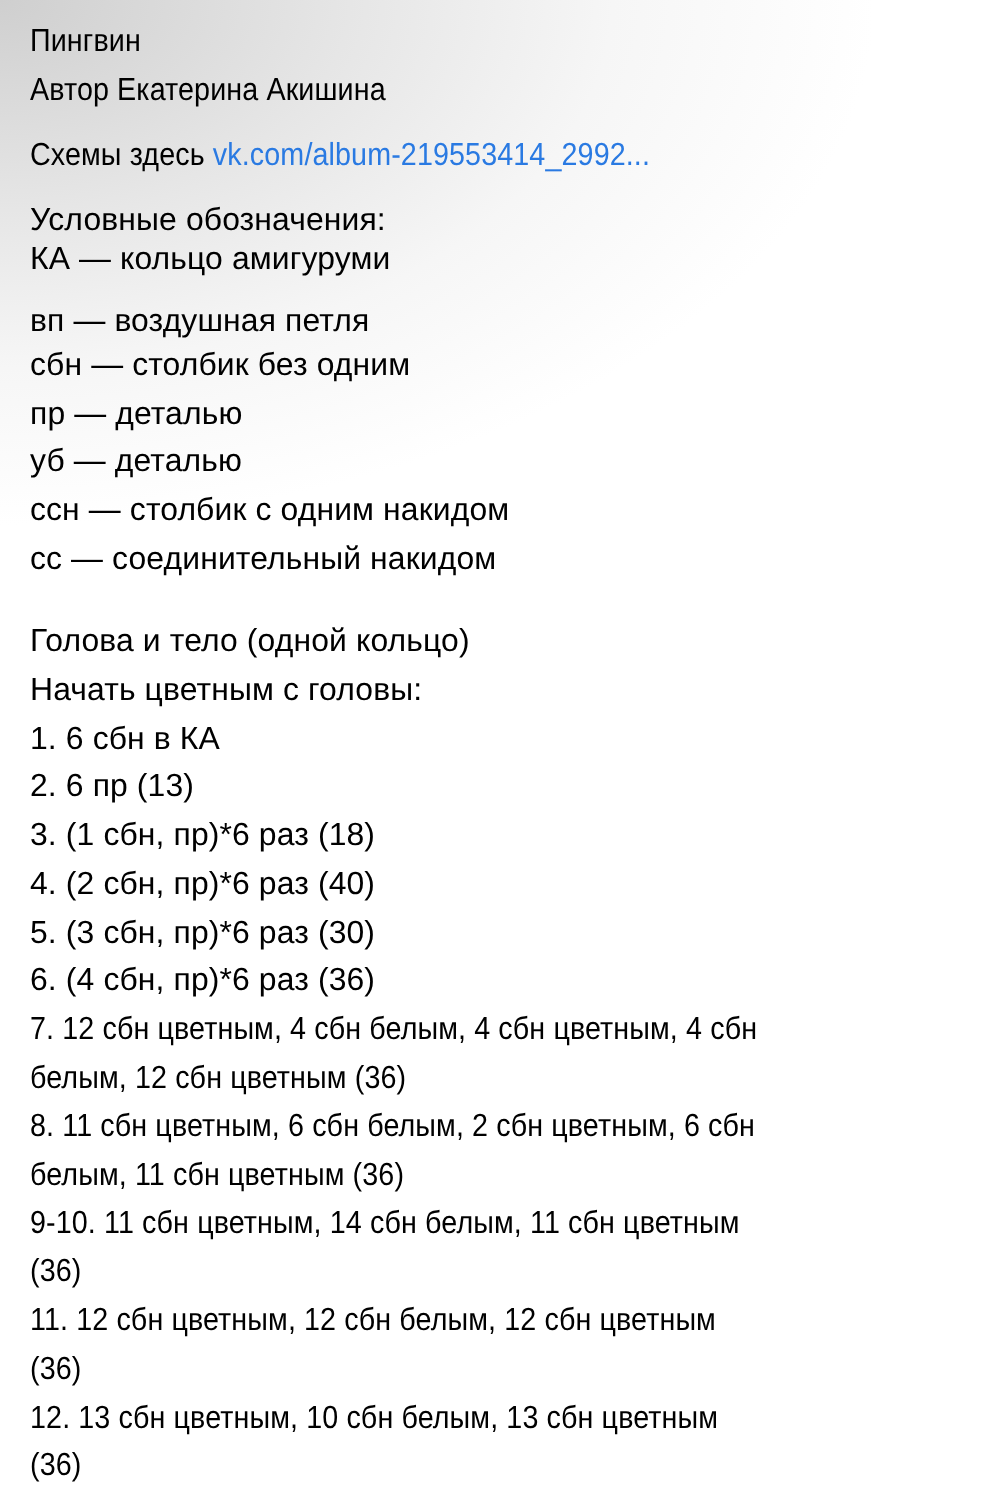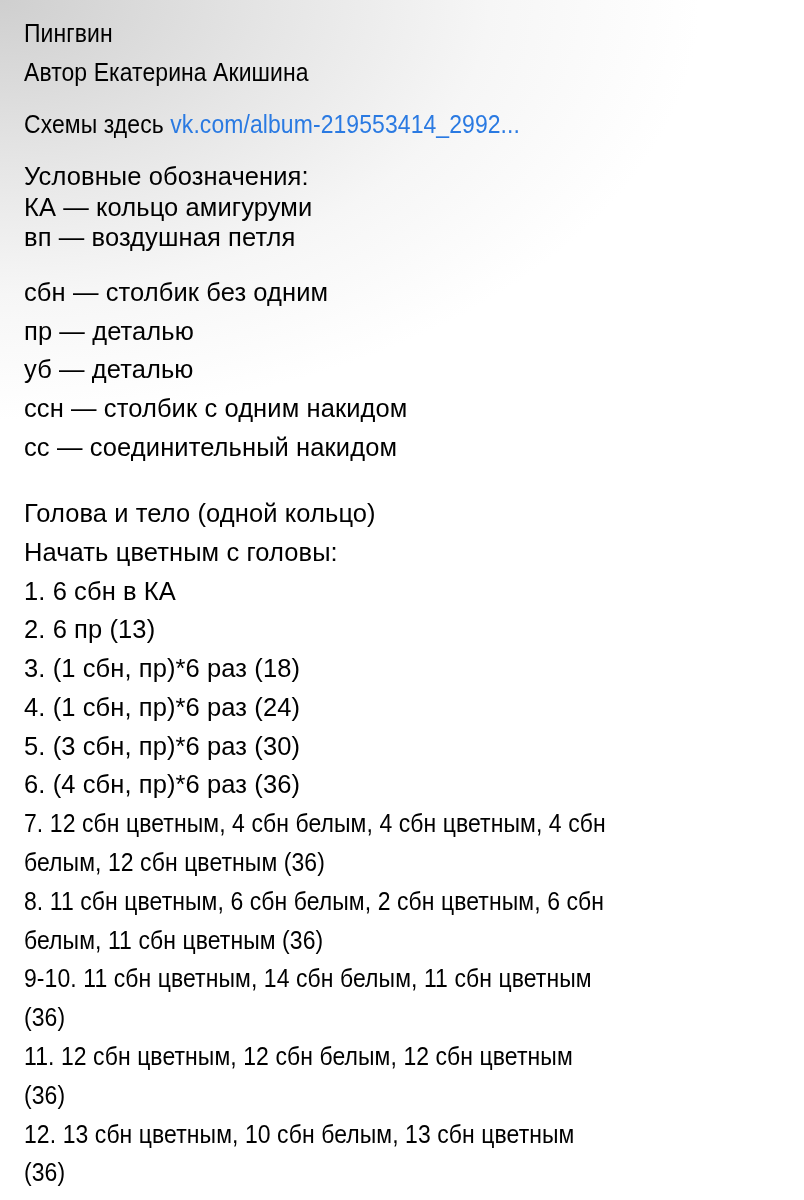--- a/index.html
+++ b/index.html
@@ -55,33 +55,33 @@
 
   <div class="line narrow" style="top:18px">Пингвин</div>
   <div class="line narrow" style="top:57px">Автор Екатерина Акишина</div>
   <div class="line narrow" style="top:109px">
     <span>Схемы здесь</span>
     <span class="link">vk.com/album-219553414_2992...</span>
   </div>
 
   <div class="line" style="top:161px">Условные обозначения:</div>
   <div class="line" style="top:192px">КА — кольцо амигуруми</div>
-  <div class="line" style="top:222px">вп — воздушная петля</div>
+  <div class="line" style="top:242px">вп — воздушная петля</div>
   <div class="line" style="top:277px">сбн — столбик без одним</div>
   <div class="line" style="top:316px">пр — деталью</div>
   <div class="line" style="top:354px">уб — деталью</div>
   <div class="line" style="top:393px">ссн — столбик с одним накидом</div>
   <div class="line" style="top:432px">сс — соединительный накидом</div>
 
   <div class="line" style="top:498px">Голова и тело (одной кольцо)</div>
   <div class="line" style="top:537px">Начать цветным с головы:</div>
   <div class="line" style="top:576px">1. 6 сбн в КА</div>
   <div class="line" style="top:614px">2. 6 пр (13)</div>
   <div class="line" style="top:653px">3. (1 сбн, пр)*6 раз (18)</div>
-  <div class="line" style="top:692px">4. (1 сбн, пр)*6 раз (24)</div>
+  <div class="line" style="top:692px">4. (2 сбн, пр)*6 раз (40)</div>
   <div class="line" style="top:731px">5. (3 сбн, пр)*6 раз (30)</div>
   <div class="line" style="top:769px">6. (4 сбн, пр)*6 раз (36)</div>
 
   <div class="line narrow" style="top:808px">7. 12 сбн цветным, 4 сбн белым, 4 сбн цветным, 4 сбн</div>
   <div class="line narrow" style="top:847px">белым, 12 сбн цветным (36)</div>
   <div class="line narrow" style="top:886px">8. 11 сбн цветным, 6 сбн белым, 2 сбн цветным, 6 сбн</div>
   <div class="line narrow" style="top:925px">белым, 11 сбн цветным (36)</div>
   <div class="line narrow" style="top:963px">9-10. 11 сбн цветным, 14 сбн белым, 11 сбн цветным</div>
   <div class="line narrow" style="top:1002px">(36)</div>
   <div class="line narrow" style="top:1041px">11. 12 сбн цветным, 12 сбн белым, 12 сбн цветным</div>

